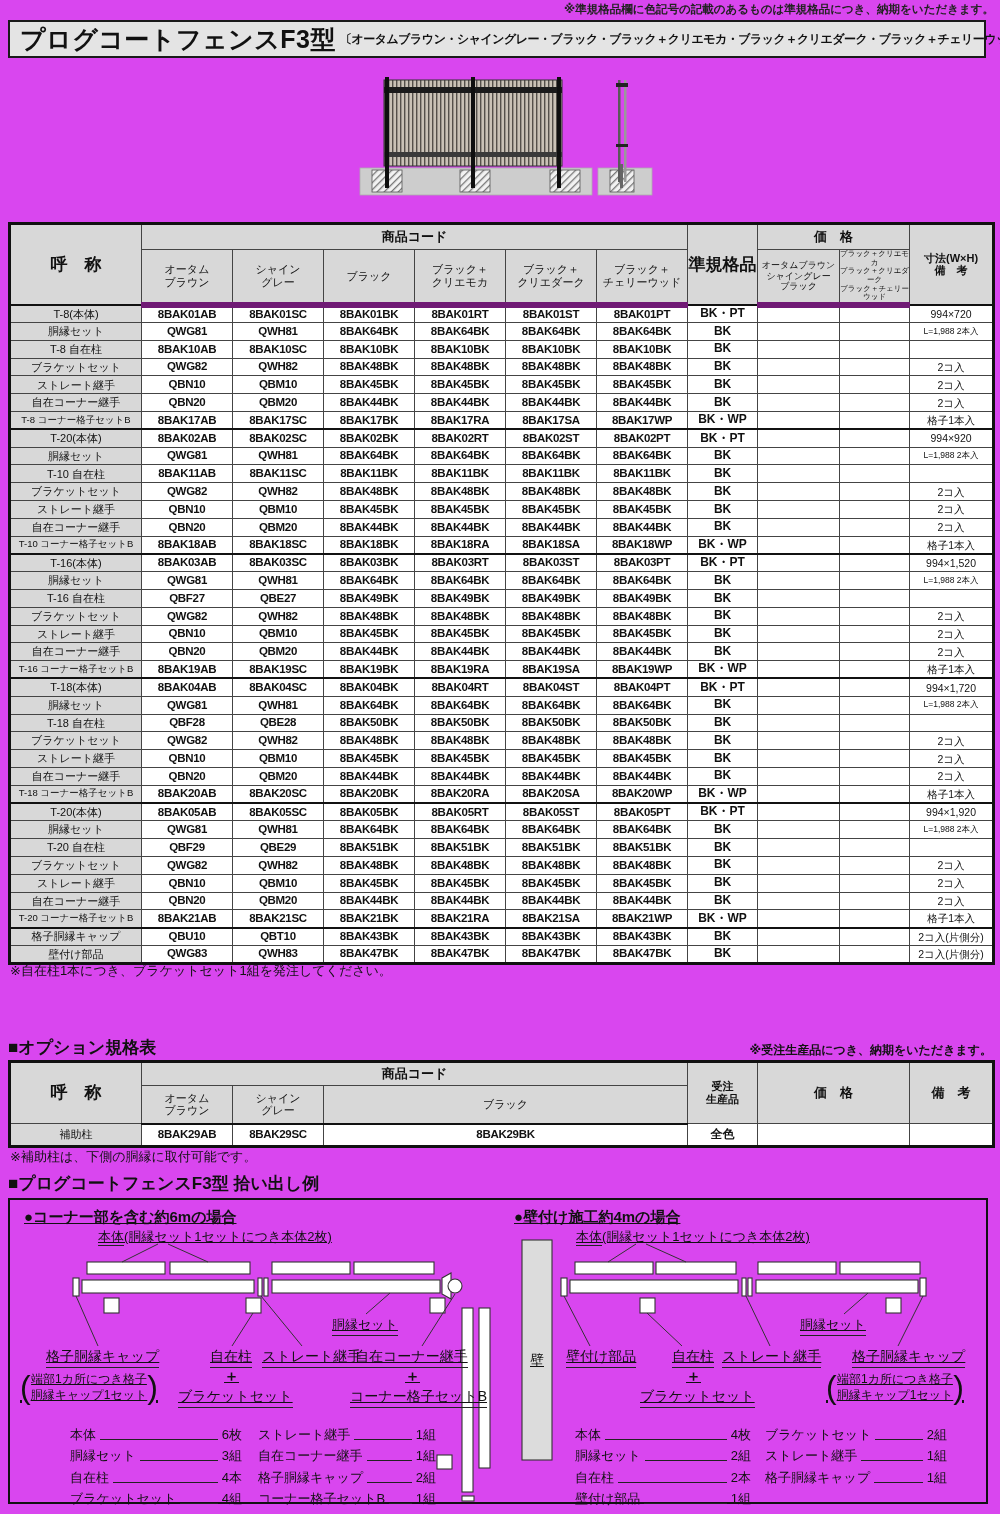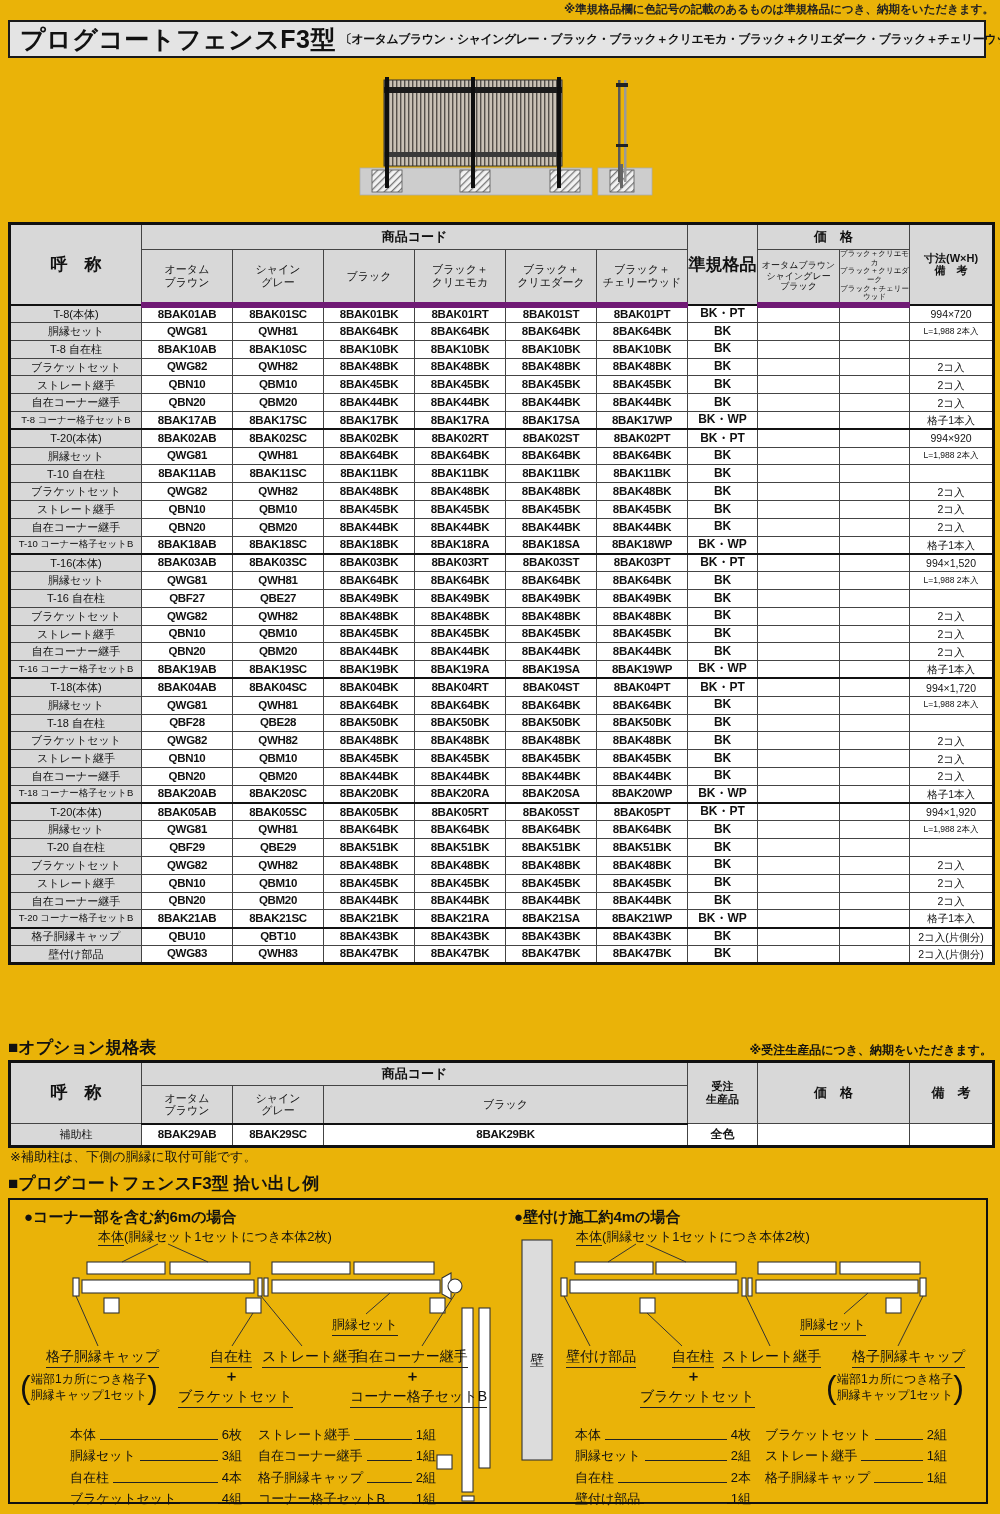--- a/index.html
+++ b/index.html
@@ -1,18 +1,18 @@
 <!DOCTYPE html>
 <html><head>
 <meta charset="utf-8">
 <style>
   * { box-sizing: border-box; }
   html,body { margin:0; padding:0; background:#fff; }
   body { font-family:"Liberation Sans","DejaVu Sans",sans-serif; color:#111; }
-  .canvas { position:relative; width:1000px; height:1514px; background:#eab308; overflow:hidden; }
+  .canvas { position:relative; width:1000px; height:1514px; background:#d946ef; overflow:hidden; }
 
   
   .top-note { position:absolute; top:2px; right:6px; font-size:11.5px; font-weight:bold; color:#222; }
 
   
   .title-bar { position:absolute; left:8px; top:20px; width:978px; height:38px;
     background:#e4e4e4; border:2px solid #1a1a1a; display:flex; align-items:center; padding:0 10px; gap:4px; }
   .title-main { font-size:25px; font-weight:bold; letter-spacing:0.5px; white-space:nowrap; }
   .title-colors { font-size:12px; font-weight:bold; white-space:nowrap; letter-spacing:-0.5px; }
 
@@ -53,21 +53,21 @@
   .opt-table tr.h1 { height:24px; }
   .opt-table tr.h2 { height:38px; }
   .opt-table tr.h2 th { border-bottom:2.5px solid #111; }
   .opt-table tbody tr { height:23px; }
   .opt-note { position:absolute; left:10px; top:1148px; font-size:13px; }
 
   
   .ex-heading { position:absolute; left:8px; top:1172px; font-size:17px; font-weight:bold; }
   .example-box { position:absolute; left:8px; top:1198px; width:980px; height:306px; border:2.5px solid #111; }
   .example-box .shapes { position:absolute; left:0; top:0; pointer-events:none; }
-  .ex-label { position:absolute; white-space:nowrap; }
+  .ex-label { position:absolute; white-space:nowrap;text-decoration:underline; }
   .ex-sub { font-size:15px; font-weight:bold; }
   .body-lbl { font-size:13px; }
   .body-lbl .u { border-bottom:1px solid #222; padding-bottom:1px; }
   .ul { border-bottom:1px solid #222; padding-bottom:1px; }
   .lab14 { font-size:14px; }
   .lab13 { font-size:13px; }
   .plus { font-size:15px; font-weight:bold; }
   .wall-lbl { font-size:14px; }
   .paren-note { display:flex; align-items:center; font-size:12px; }
   .paren-note .bp { font-size:32px; font-weight:100; line-height:0.9; }
@@ -679,20 +679,21 @@
           <td class="code">8BAK47BK</td>
           <td class="std">BK</td>
           <td class="price"></td>
           <td class="price"></td>
           <td class="note">2コ入(片側分)</td>
         </tr>
       </tbody>
   </table>
 
   <div class="footnotes">
+    <div>※自在柱1本につき、ブラケットセット1組を発注してください。</div>
   </div>
 
   <div class="opt-heading">■オプション規格表</div>
   <div class="opt-note-right">※受注生産品につき、納期をいただきます。</div>
 
   <table class="grid opt-table">
     <colgroup>
       <col style="width:132px">
         <col style="width:91px">
         <col style="width:91px">

